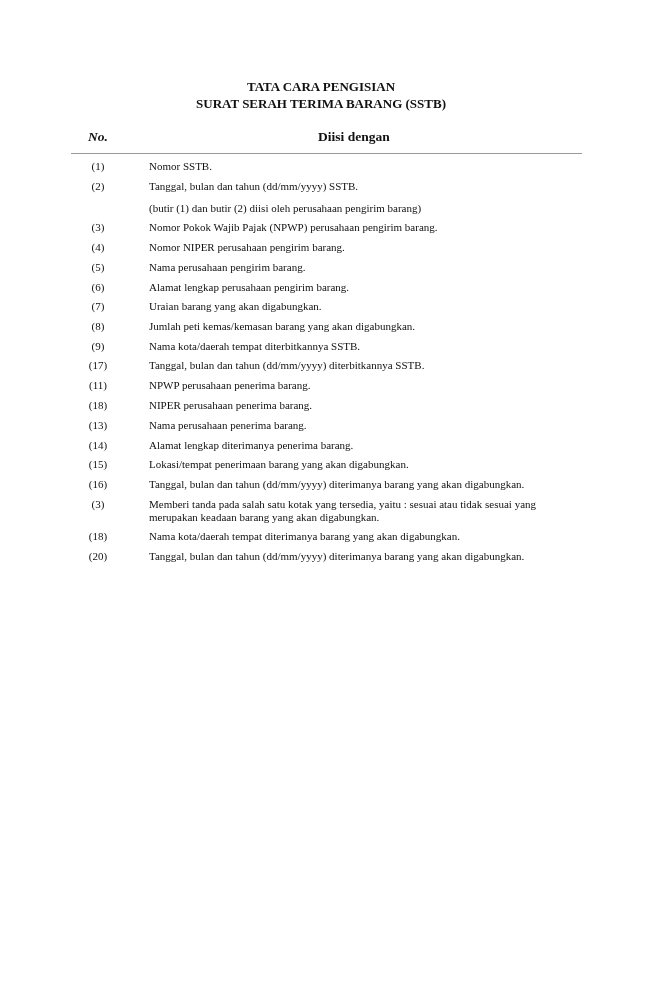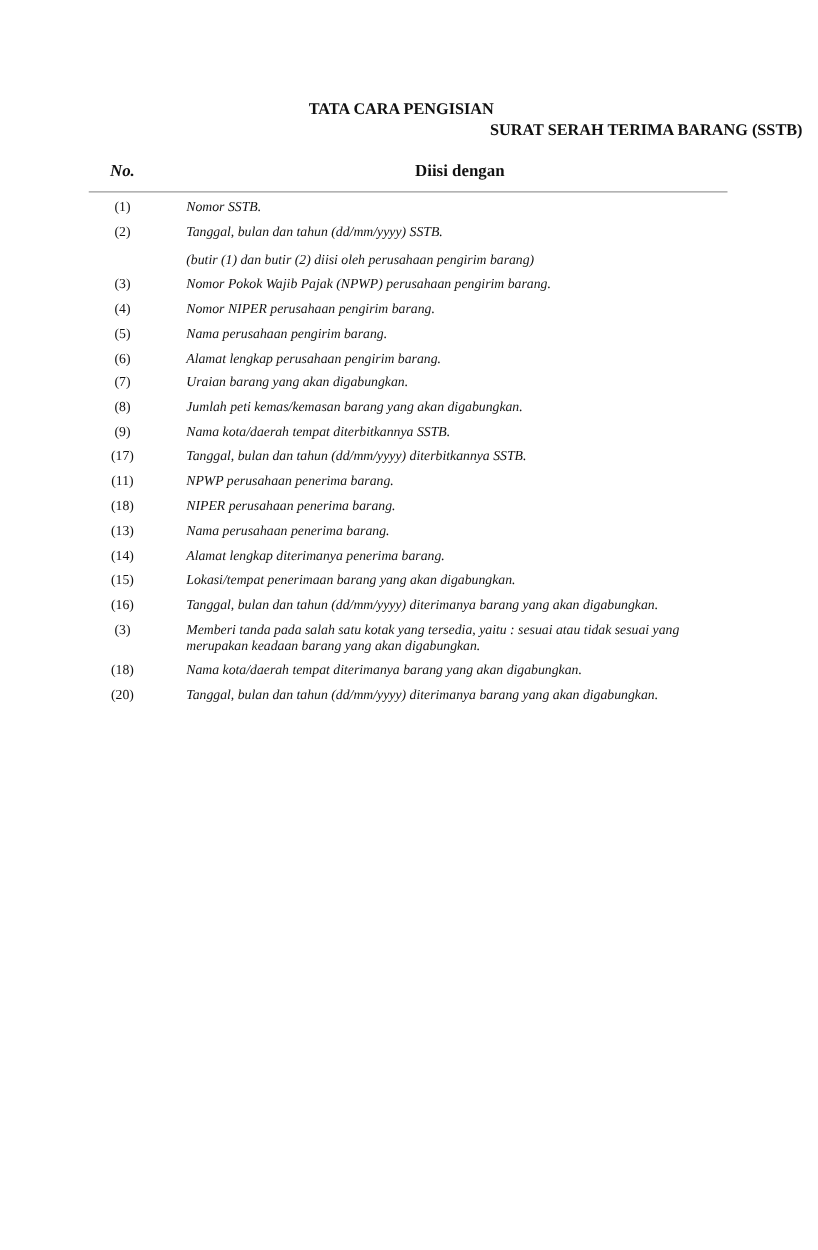--- a/index.html
+++ b/index.html
@@ -5,37 +5,37 @@
     html, body { margin: 0; padding: 0; background: #ffffff; }
     body {
       width: 654px; height: 1000px; position: relative; overflow: hidden;
       font-family: "Liberation Serif", "DejaVu Serif", serif; color: #111;
     }
     .title {
       position: absolute; left: 0; width: 642px; text-align: center;
       font-weight: bold; font-size: 13px; line-height: 17px;
     }
     .title.l1 { top: 78px; }
-    .title.l2 { top: 95px; text-align: right; }
+    .title.l2 { top: 95px; }
     .hdr-no {
       position: absolute; left: 88px; top: 129px;
       font-weight: bold; font-size: 13.5px; font-style: italic;
     }
     .hdr-fill {
-      position: absolute; left: 332px; top: 129px;
+      position: absolute; left: 318px; top: 129px;
       font-weight: bold; font-size: 13.5px;
     }
     .divider {
       position: absolute; left: 71px; top: 153px; width: 511px; height: 1px;
       background: #9a9a9a;
     }
     .rows { position: absolute; left: 0; top: 0; }
     .row { position: absolute; left: 0; width: 654px; font-size: 11px; line-height: 13px; }
     .row .num { position: absolute; left: 80px; width: 36px; text-align: center; }
-    .row .txt { position: absolute; left: 149px; width: 432px; font-style: italic; }
+    .row .txt { position: absolute; left: 149px; width: 432px; }
   </style>
 </head>
 <body>
 
 <div class="title l1">TATA CARA PENGISIAN</div>
 <div class="title l2">SURAT SERAH TERIMA BARANG (SSTB)</div>
 
 <div class="hdr-no">No.</div>
 <div class="hdr-fill">Diisi dengan</div>
 <div class="divider"></div>

